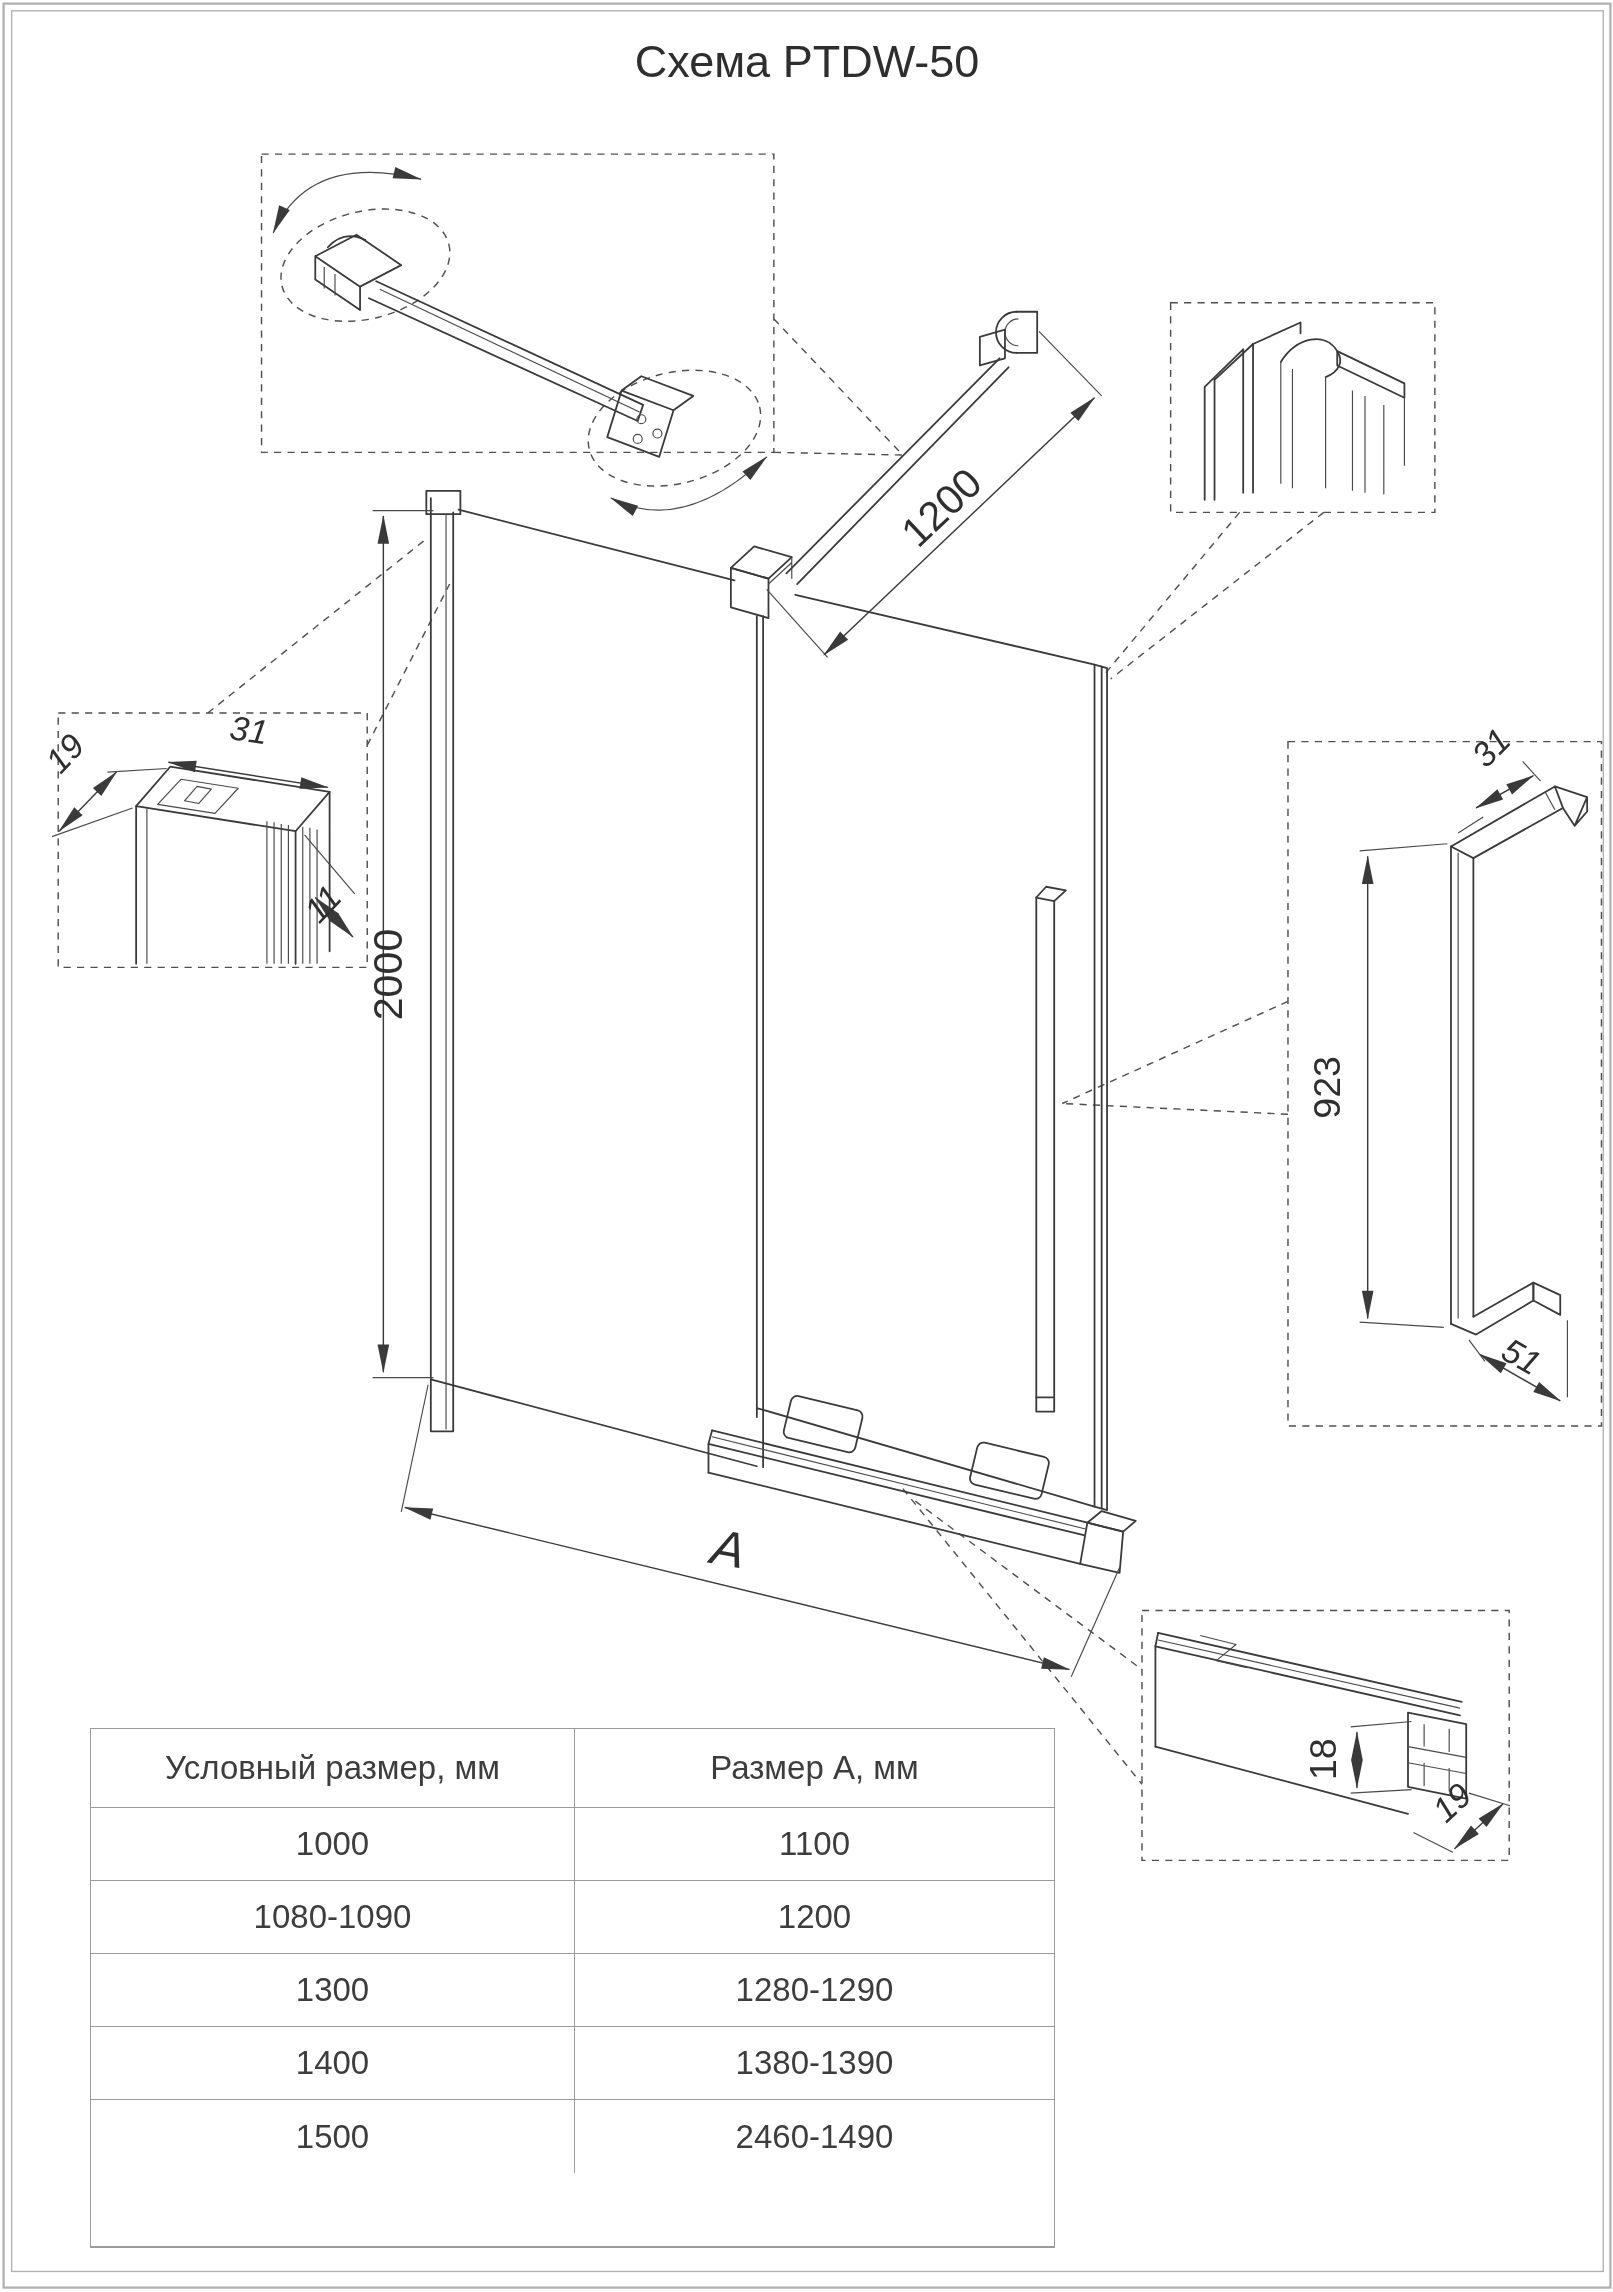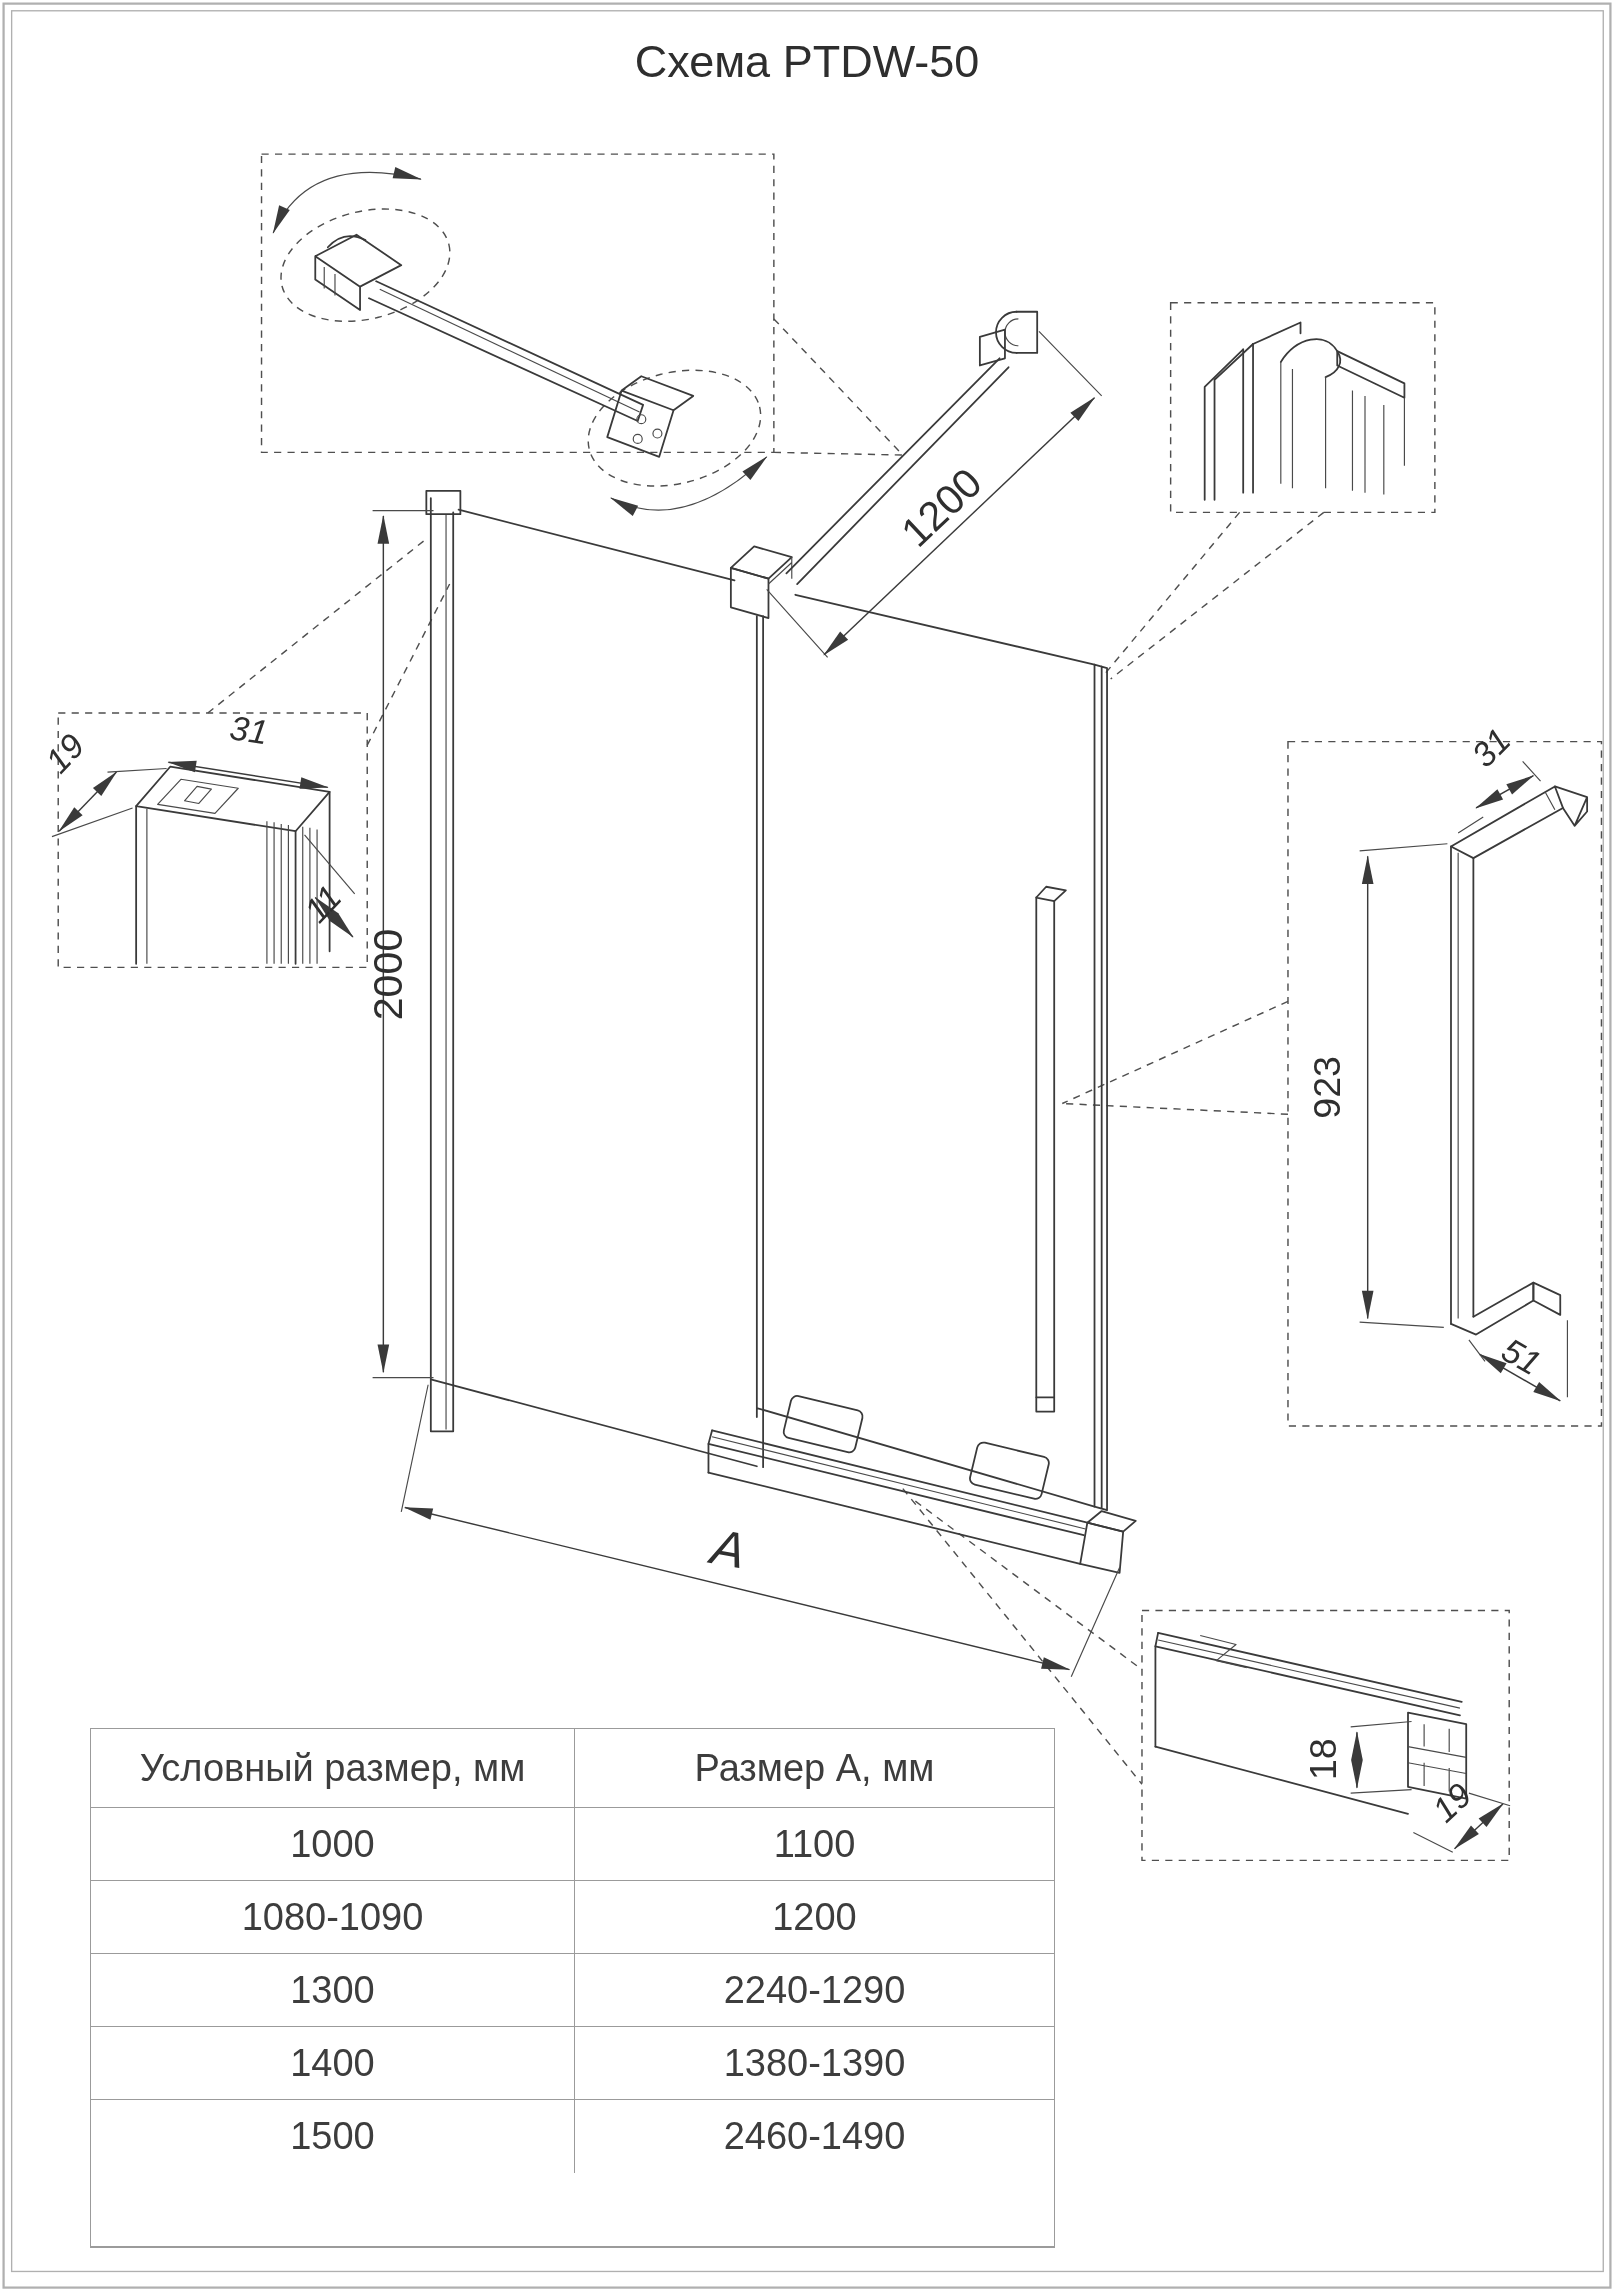--- a/index.html
+++ b/index.html
@@ -15,21 +15,21 @@
   .dt{font-size:46px;}
   .dm{font-size:42px;}
   .ds{font-size:38px;font-style:italic;}
   .da{font-size:56px;font-style:italic;}
   #title{position:absolute;left:0;right:0;top:36px;text-align:center;
          font-size:45px;color:#2e2e2e;}
   #sizetable{position:absolute;left:90px;top:1728px;width:963px;
              border:1.8px solid #9b9b9b;border-bottom-width:2.7px;
              display:grid;grid-template-columns:484px 1fr;
              grid-template-rows:79px repeat(6,73px);
-             color:#3d3d3d;font-size:38px;}
+             color:#3d3d3d;font-size:33px;}
   #sizetable .cell{display:flex;align-items:center;justify-content:center;
              border-right:1.8px solid #9b9b9b;border-bottom:1.8px solid #9b9b9b;}
   #sizetable .cell:nth-child(2n){border-right:none;}
   #sizetable .cell:nth-last-child(-n+2){border-bottom:none;}
 </style>
 </head>
 <body>
 
 <div id="page">
 
@@ -227,21 +227,21 @@
     <div class="cell">Размер А, мм</div>
 
     <div class="cell">1000</div>
 
     <div class="cell">1100</div>
     <div class="cell">1080-1090</div>
 
     <div class="cell">1200</div>
 
     <div class="cell">1300</div>
-    <div class="cell">2240-1290</div>
+    <div class="cell">1280-1290</div>
 
     <div class="cell">1400</div>
     <div class="cell">1380-1390</div>
 
     <div class="cell">1500</div>
     <div class="cell">2460-1490</div>
   </div>
 
 </div>
 

